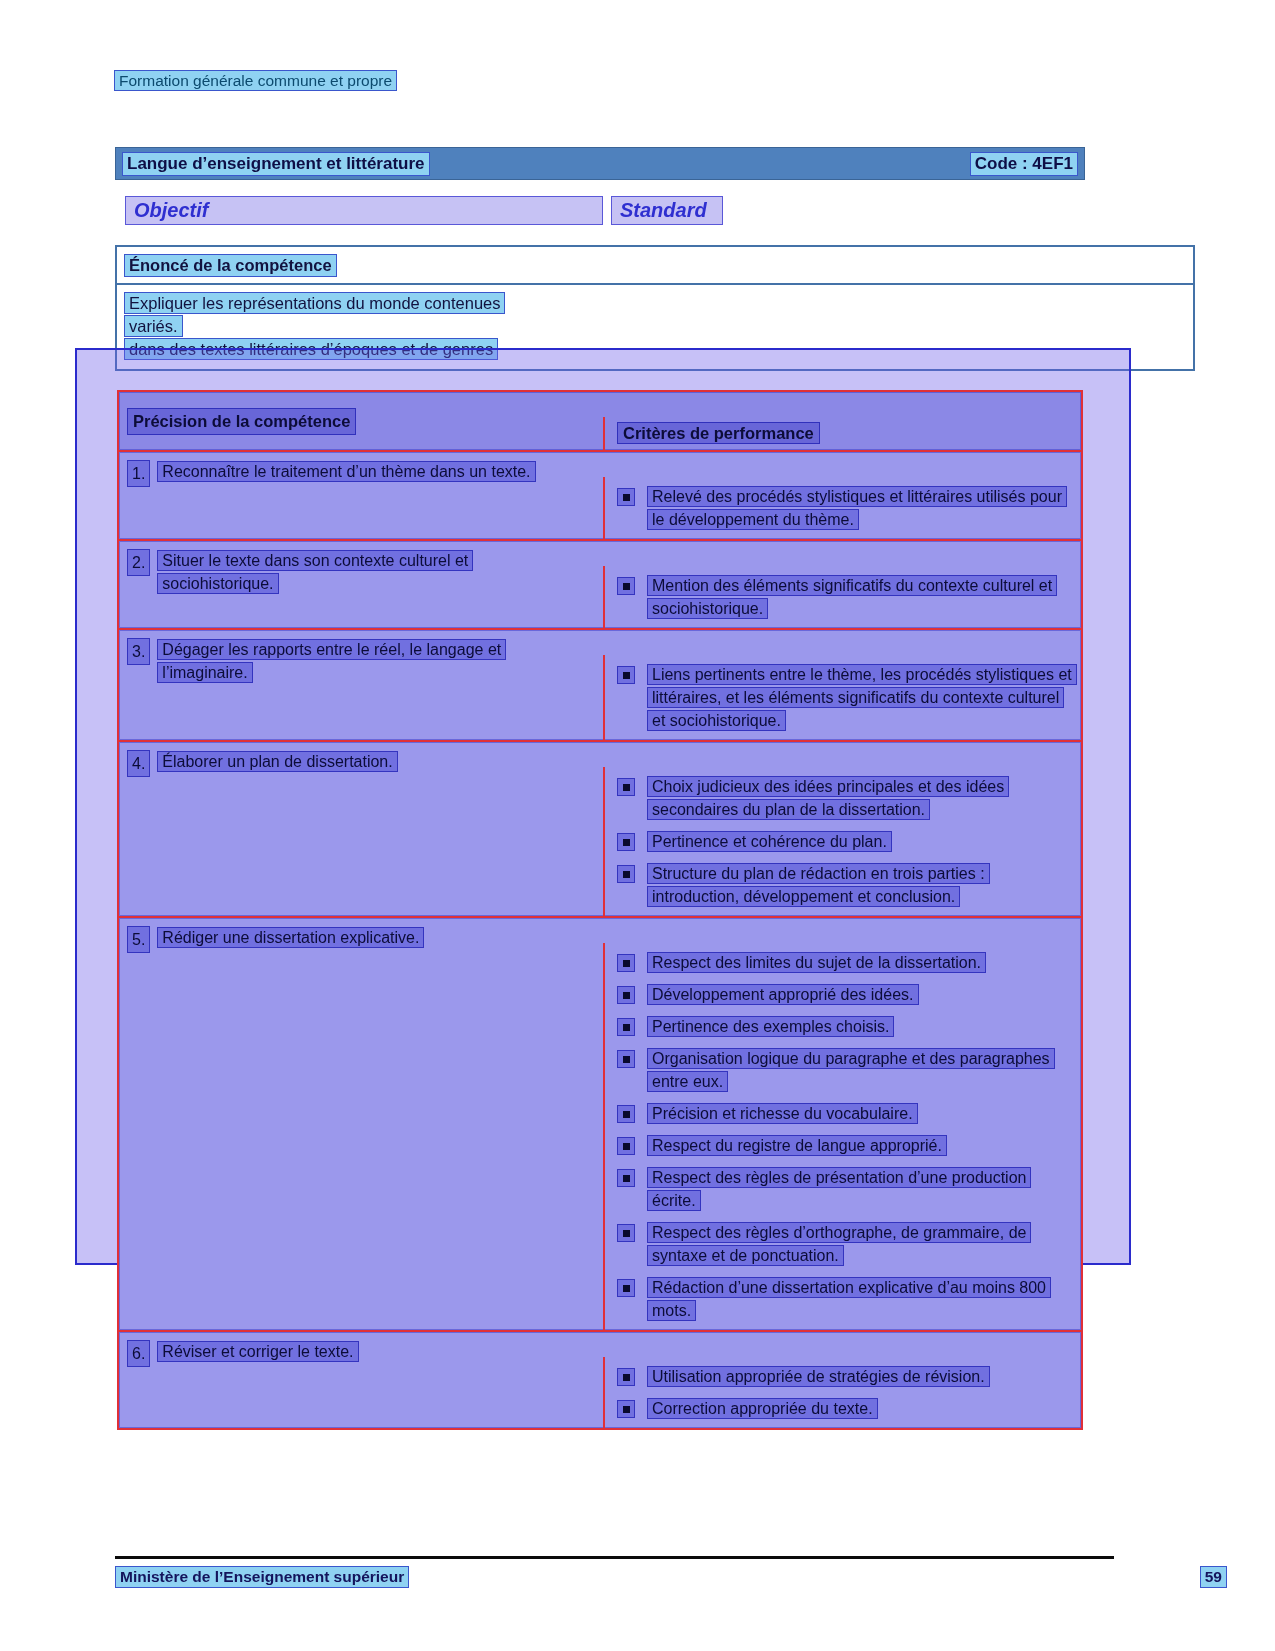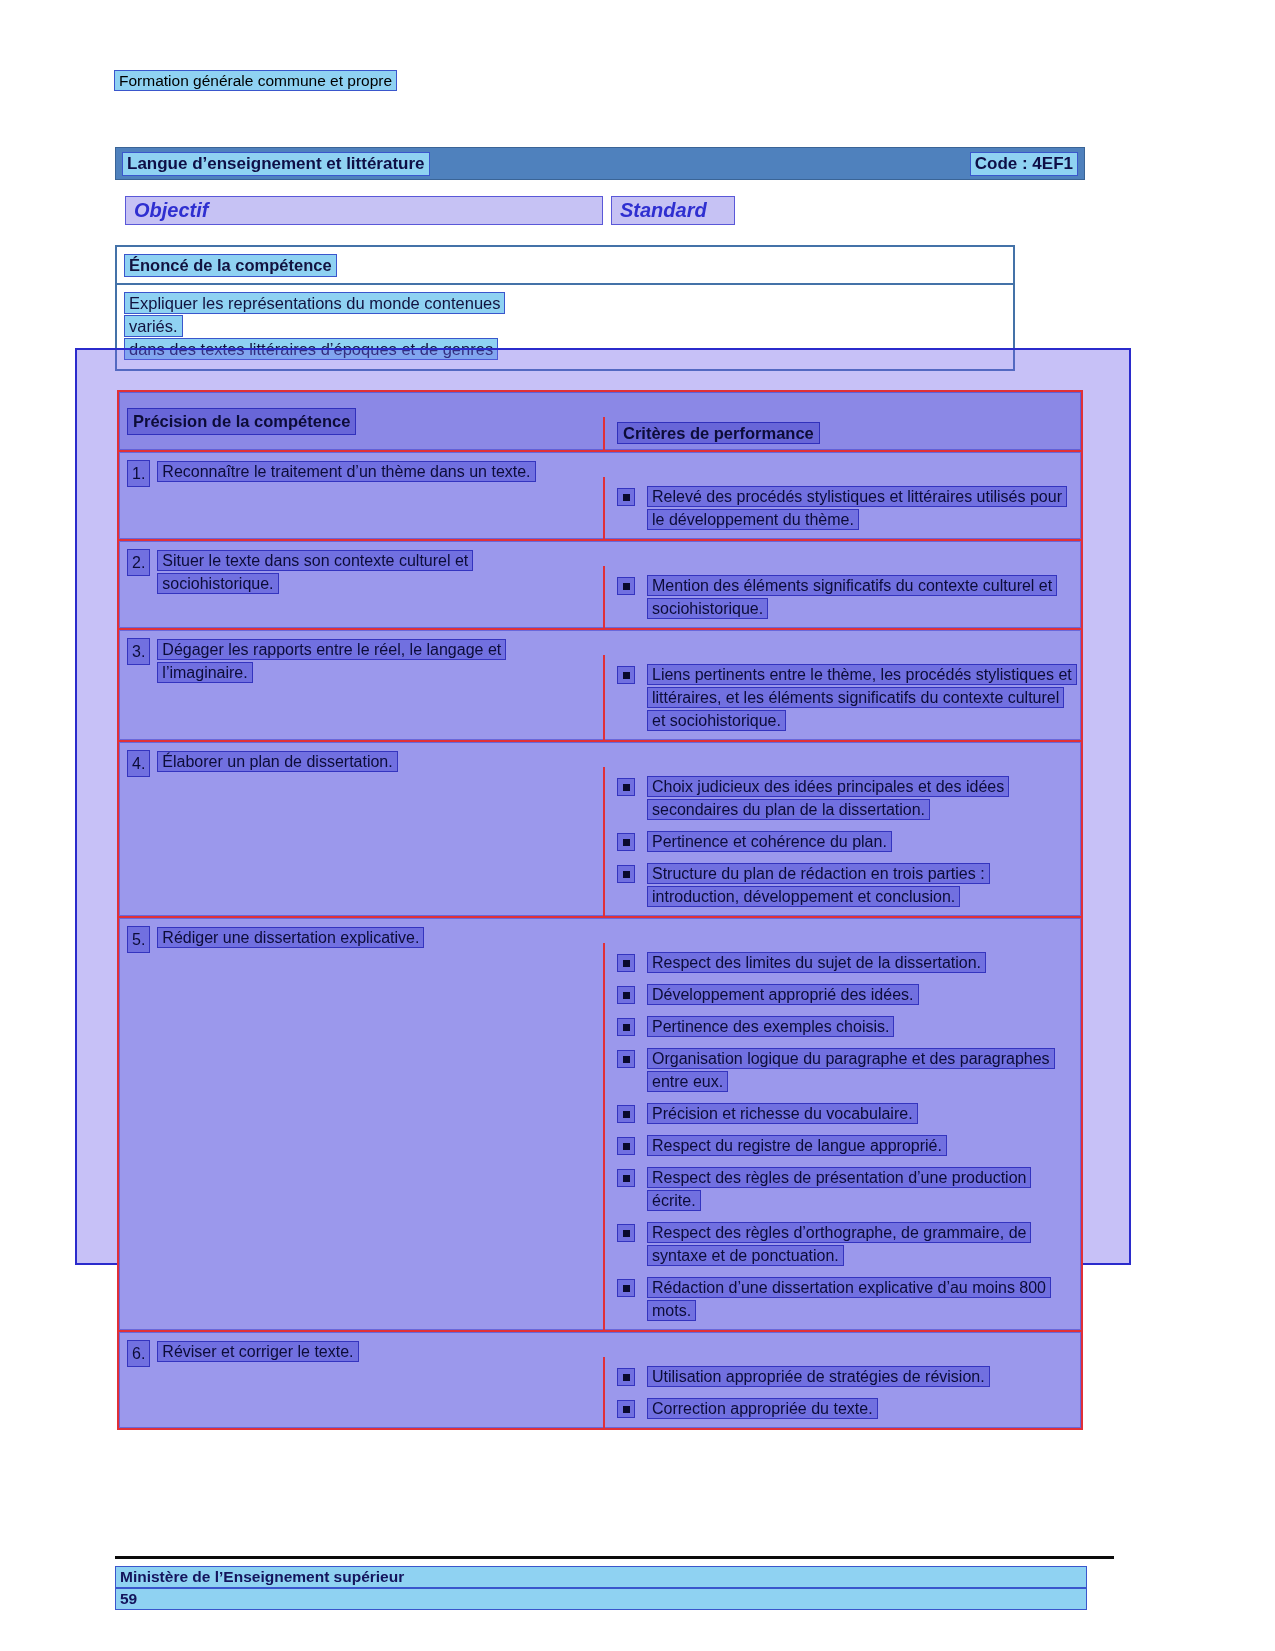--- a/index.html
+++ b/index.html
@@ -8,32 +8,32 @@
   .page { position:relative; width:1275px; height:1651px; background:#ffffff; overflow:hidden; color:#12123f; }
 
   
   .hl  { background:#8fd2f2; border:1px solid #3a56cc; padding:1px 4px;
          -webkit-box-decoration-break:clone; box-decoration-break:clone; }
   .hlp { background:#7170e0; border:1px solid #3434bf; padding:1px 4px;
          -webkit-box-decoration-break:clone; box-decoration-break:clone; }
   .hlh { background:#6866d8; border:1px solid #3030bc; padding:1px 5px; font-weight:bold; }
   .hl-lav { background:#c6c2f4; border:1px solid #5a58d8; }
 
-  .top-label { position:absolute; left:114px; top:72px; font-size:15.5px; color:#000000; }
+  .top-label { position:absolute; left:114px; top:72px; font-size:15.5px; color:#0c4a6e; }
 
   .banner { position:absolute; left:115px; top:147px; width:970px; height:33px;
             background:#4f81bd; border:1px solid #3a6496; display:flex; align-items:center;
             justify-content:space-between; padding:0 6px; font-size:17px; font-weight:bold; color:#0e0e46;text-align:right; }
 
   .headings { position:absolute; left:125px; top:196px; width:960px; height:30px;
               font-size:20px; font-weight:bold; font-style:italic; color:#2f2fd0; }
   .heading-obj { position:absolute; left:0; top:0; width:478px; padding:2px 8px; display:inline-block; }
-  .heading-std { position:absolute; left:486px; top:0; width:124px; padding:2px 8px; display:inline-block; }
-
-  .enonce { position:absolute; left:115px; top:245px; width:900px; height:126px; border:2px solid #4472a8; background:transparent; }
+  .heading-std { position:absolute; left:486px; top:0; width:112px; padding:2px 8px; display:inline-block; }
+
+  .enonce { position:absolute; left:115px; top:245px; width:1080px; height:126px; border:2px solid #4472a8; background:transparent; }
   .enonce-title-row { height:38px; border-bottom:2px solid #4472a8; display:flex; align-items:center; padding:0 7px;
                       font-size:16.5px; font-weight:bold; }
   .enonce-body { padding:7px; font-size:16.5px; line-height:23px; }
   .enonce-body .line { display:block; }
 
   
   .overlay { position:absolute; left:75px; top:348px; width:1056px; height:917px;
              background:rgba(108,92,234,0.38); border:2px solid #2b2bcc; z-index:5; pointer-events:none; }
 
   .ctable { position:absolute; left:117px; top:390px; width:966px; border:2px solid #e03038;
@@ -49,22 +49,22 @@
   .crit { display:flex; align-items:flex-start; margin-bottom:9px; }
   .crit:last-child { margin-bottom:0; }
   .bullet { flex:0 0 auto; width:18px; height:18px; margin:3px 12px 0 0; background:#7170e0;
             border:1px solid #3434bf; display:flex; align-items:center; justify-content:center; }
   .bullet::after { content:""; width:7px; height:7px; background:#0a0a2e; }
   .critwrap { flex:1; }
   .r1 { min-height:60px; } .r2 { min-height:60px; } .r3 { min-height:100px; }
   .r4 { min-height:142px; } .r5 { min-height:368px; } .r6 { min-height:60px; }
 
   .footer-rule { position:absolute; left:115px; top:1556px; width:999px; height:3px; background:#0a0a0a; }
-  .footer-row { position:absolute; left:115px; top:1566px; width:972px; display:flex;
-                justify-content:space-between; font-size:15.5px; font-weight:bold; color:#14145c;flex-direction:column; }
+  .footer-row { position:absolute; left:115px; top:1566px; width:1112px; display:flex;
+                justify-content:space-between; font-size:15.5px; font-weight:bold; color:#14145c; }
 </style>
 </head>
 <body>
 
 <div class="page">
 
   <div class="top-label">
     <span class="hl">Formation générale commune et propre</span>
   </div>
 

